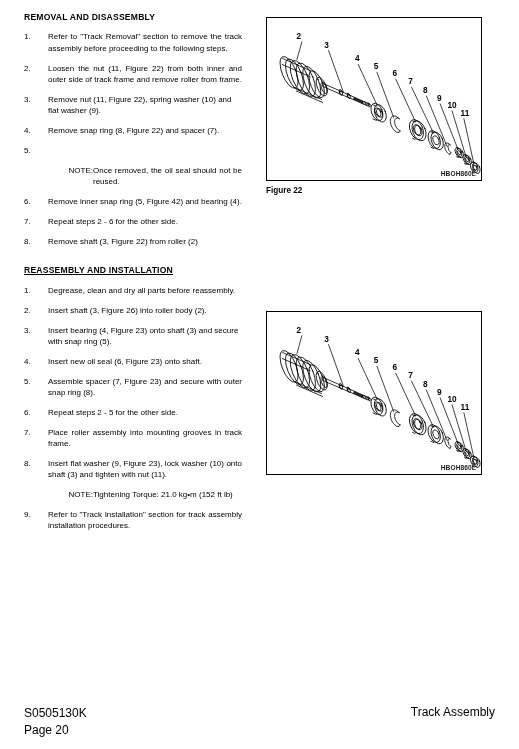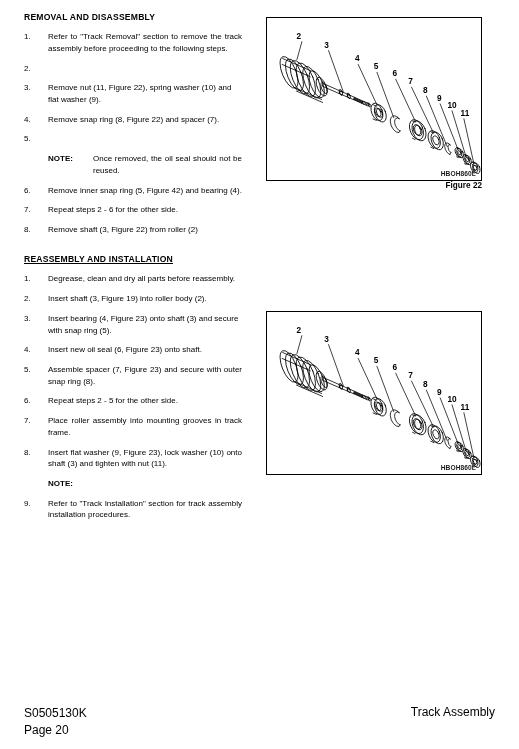--- a/index.html
+++ b/index.html
@@ -61,22 +61,23 @@
   .just { text-align: justify; text-justify: inter-word; }
 
   .note {
     display: flex;
     margin: 0 0 8.5px 24px;
     font-size: 8px;
     line-height: 1.42;
   }
   .note-label {
     flex: 0 0 45px;
-    font-weight: bold;
-    color: #000;
+    font-weight: normal;
+    color: #000;
+    text-align: right;
   }
   .note-text {
     flex: 1 1 auto;
     color: #000;
   }
 
   .gap-before-head { height: 10px; }
 
   
   .figure-wrap { position: absolute; }
@@ -101,24 +102,24 @@
   .figure-code {
     position: absolute;
     right: 5px;
     bottom: 3px;
     font-size: 6.6px;
     font-weight: bold;
     color: #1a1a1a;
     letter-spacing: .1px;
   }
   .figure-caption {
+    margin-top: 5px;
     font-size: 8.2px;
     font-weight: bold;
     color: #000;
-    text-align: right;
   }
 
   
   .footer {
     position: absolute;
     left: 24px;
     right: 24px;
     bottom: 18px;
     height: 26px;
   }
@@ -153,20 +154,21 @@
     <div class="section-head">REMOVAL AND DISASSEMBLY</div>
     <div class="steps">
 
       <div class="step">
         <div class="step-num">1.</div>
         <div class="step-body just">Refer to "Track Removal" section to remove the track assembly before proceeding to the following steps.</div>
       </div>
 
       <div class="step">
         <div class="step-num">2.</div>
+        <div class="step-body just">Loosen the nut (11, Figure 22) from both inner and outer side of track frame and remove roller from frame.</div>
       </div>
 
       <div class="step">
         <div class="step-num">3.</div>
         <div class="step-body">Remove nut (11, Figure 22), spring washer (10) and flat washer (9).</div>
       </div>
 
       <div class="step">
         <div class="step-num">4.</div>
         <div class="step-body just">Remove snap ring (8, Figure 22) and spacer (7).</div>
@@ -202,21 +204,21 @@
     <div class="section-head second">REASSEMBLY AND INSTALLATION</div>
     <div class="steps">
 
       <div class="step">
         <div class="step-num">1.</div>
         <div class="step-body just">Degrease, clean and dry all parts before reassembly.</div>
       </div>
 
       <div class="step">
         <div class="step-num">2.</div>
-        <div class="step-body">Insert shaft (3, Figure 19) into roller body (2).</div>
+        <div class="step-body">Insert shaft (3, Figure 26) into roller body (2).</div>
       </div>
 
       <div class="step">
         <div class="step-num">3.</div>
         <div class="step-body">Insert bearing (4, Figure 23) onto shaft (3) and secure with snap ring (5).</div>
       </div>
 
       <div class="step">
         <div class="step-num">4.</div>
         <div class="step-body just">Insert new oil seal (6, Figure 23) onto shaft.</div>
@@ -237,20 +239,21 @@
         <div class="step-body just">Place roller assembly into mounting grooves in track frame.</div>
       </div>
 
       <div class="step">
         <div class="step-num">8.</div>
         <div class="step-body just">Insert flat washer (9, Figure 23), lock washer (10) onto shaft (3) and tighten with nut (11).</div>
       </div>
 
       <div class="note">
         <div class="note-label">NOTE:</div>
+        <div class="note-text just">Tightening Torque: 21.0 kg•m (152 ft lb)</div>
       </div>
 
       <div class="step">
         <div class="step-num">9.</div>
         <div class="step-body just">Refer to "Track Installation" section for track assembly installation procedures.</div>
       </div>
     </div>
   </div>
 
   <div class="figure-wrap" id="figure-22-wrap">

